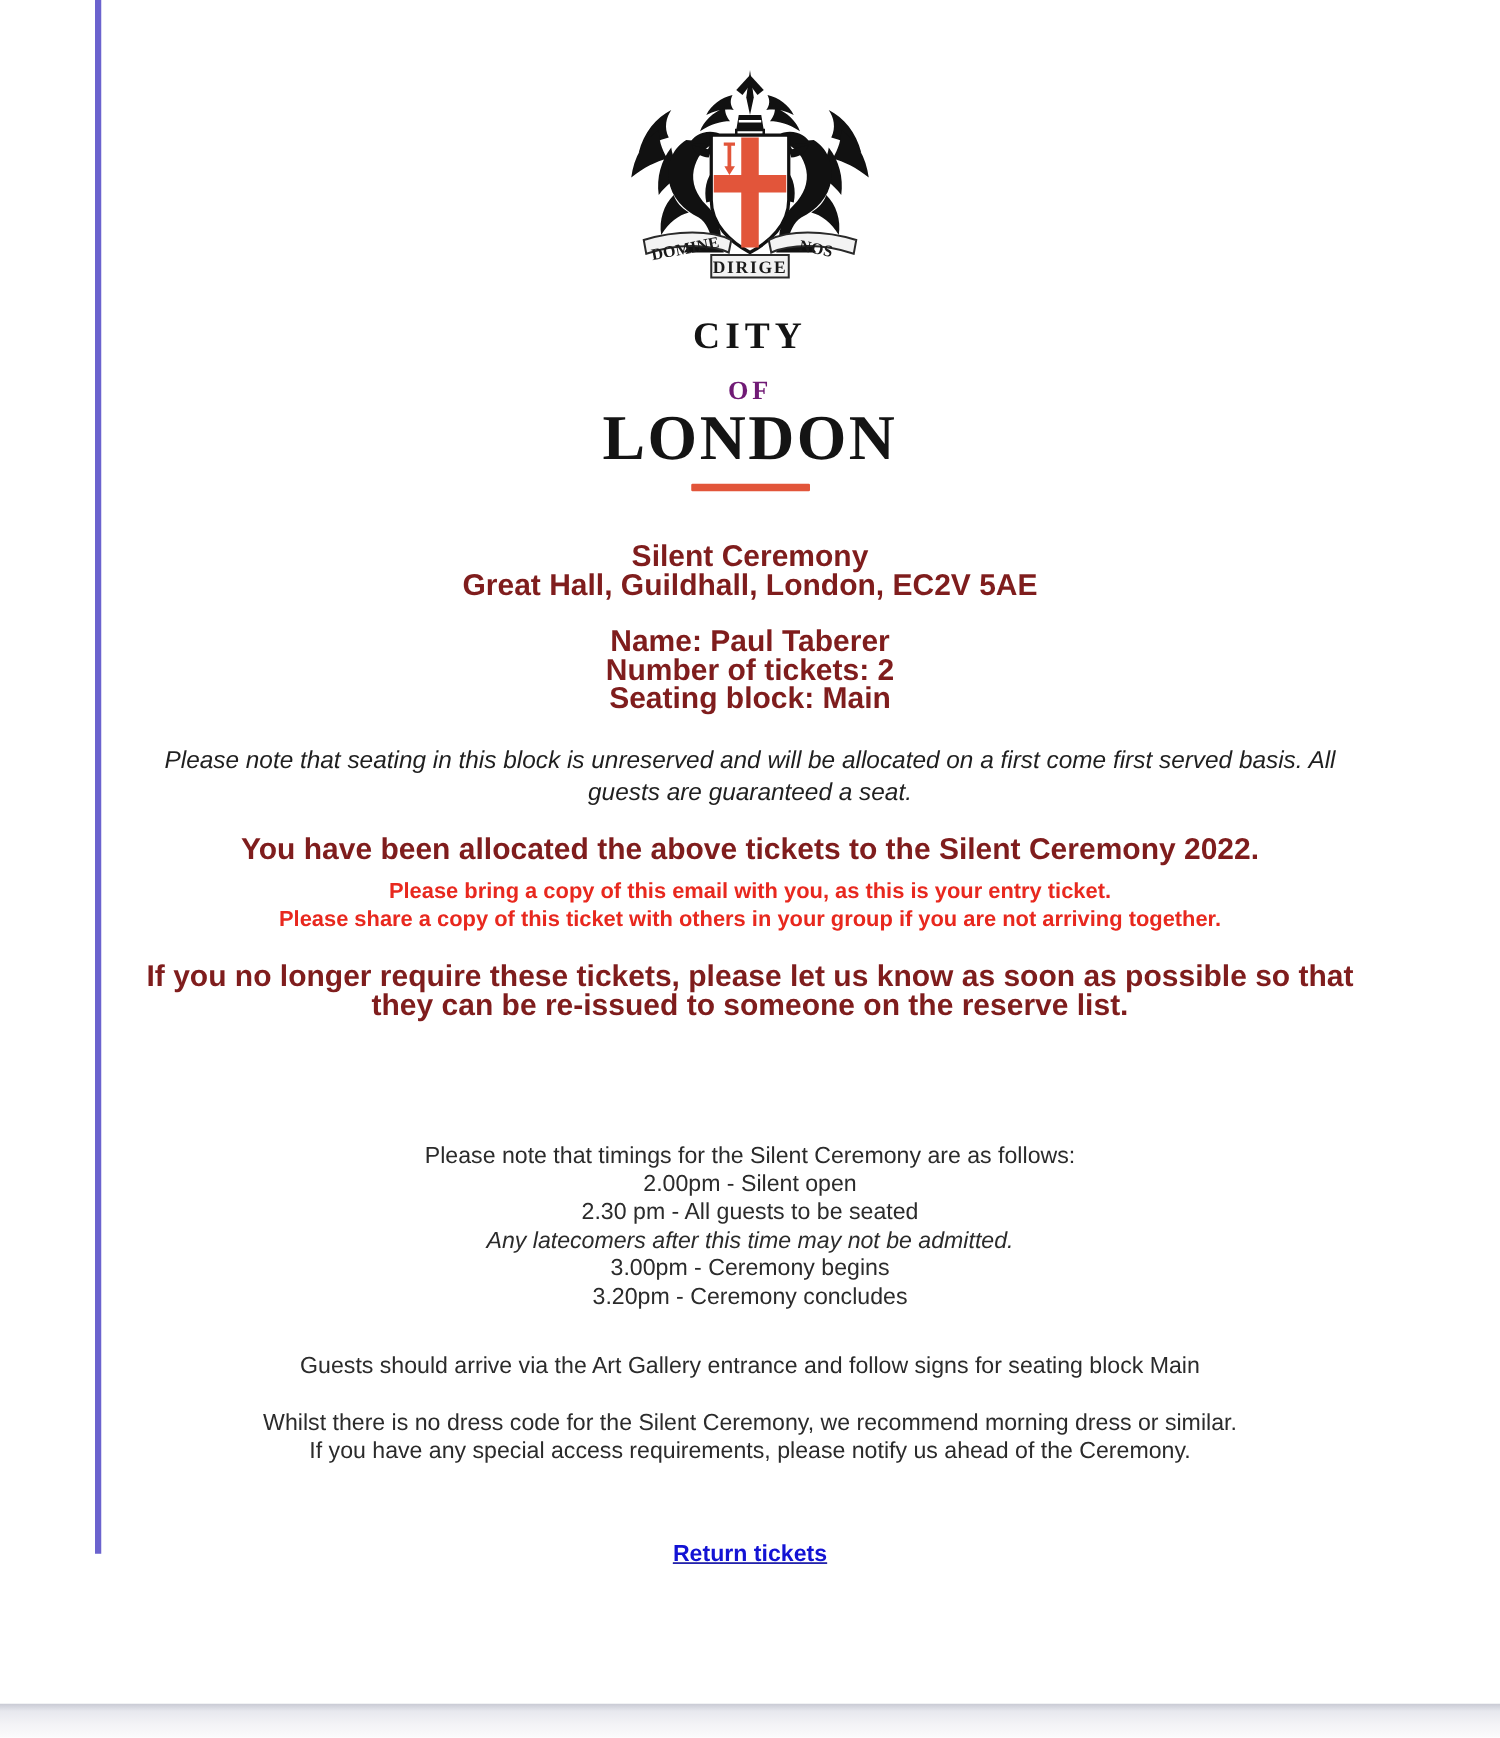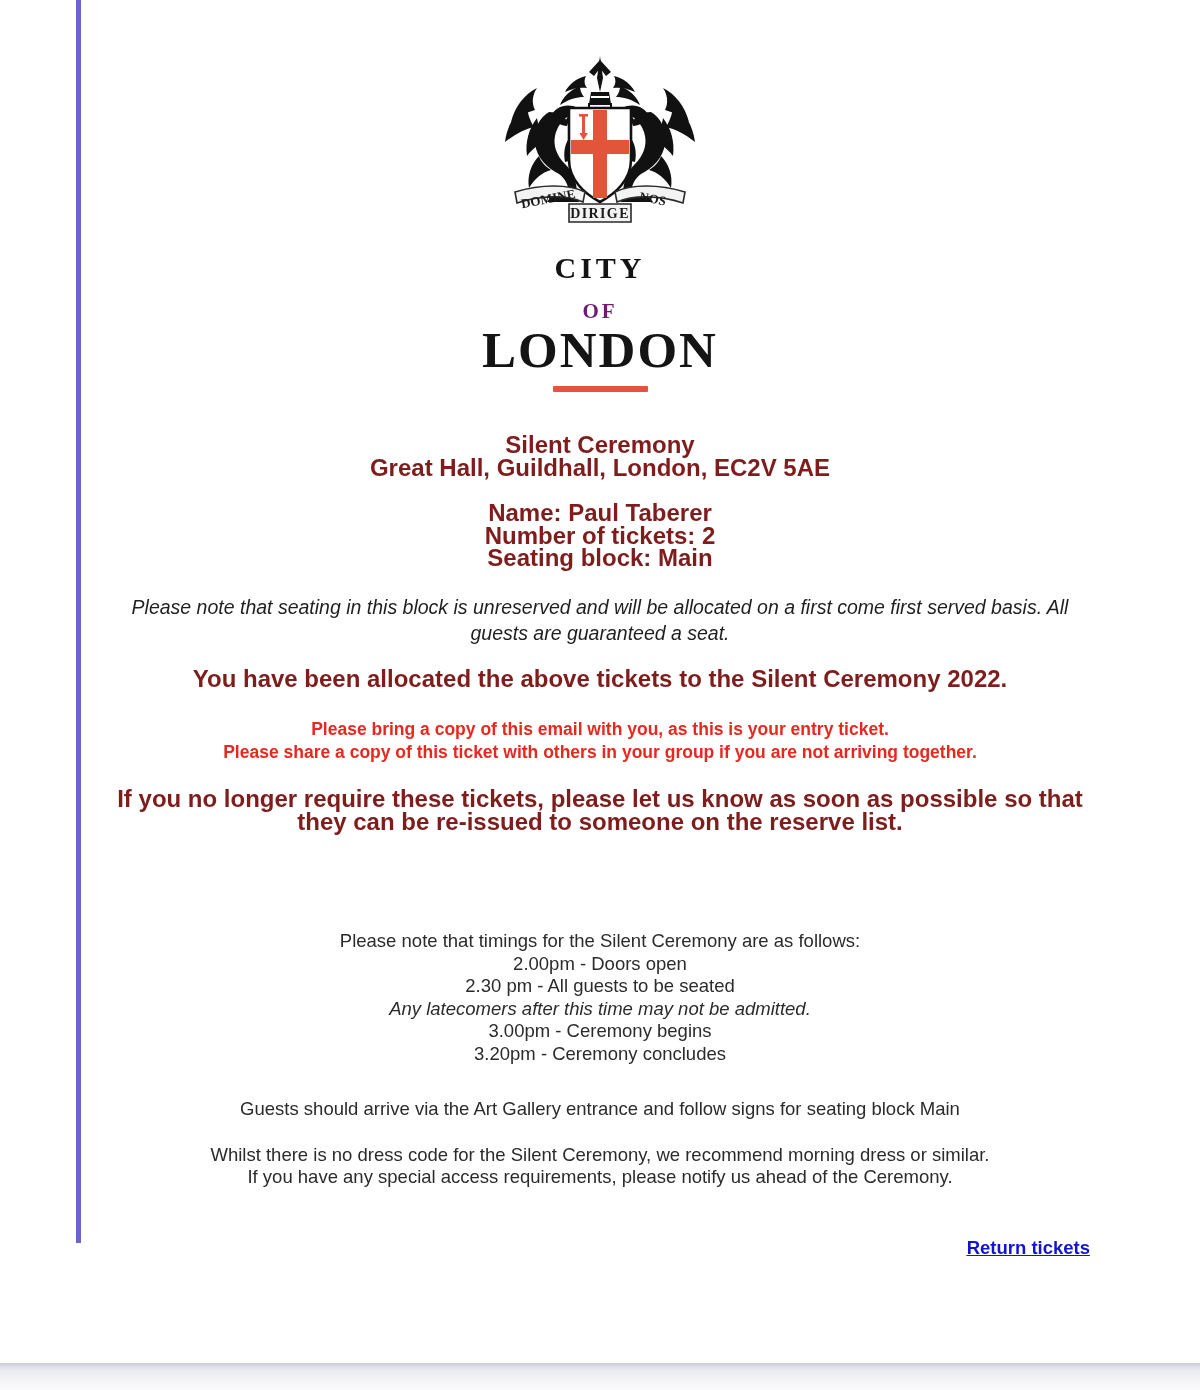--- a/index.html
+++ b/index.html
@@ -136,30 +136,30 @@
 
   #event-title { margin-top: 42px; }
   #event-when  { margin-top: 8px; }
   #event-where { margin-top: 0px; }
 
   #booking { margin-top: 23px; }
   #booking div { margin-top: 0; }
 
   #note-unreserved { margin-top: 24px; }
   #allocated-line  { margin-top: 22px; }
-  #red-block       { margin-top: 28px; }
+  #red-block       { margin-top: 10px; }
   #reissue-block   { margin-top: 24px; }
 
   #timings { margin-top: 97px; }
   #arrival { margin-top: 33px; }
   #access  { margin-top: 23px; }
 
   #return-wrap {
-    margin-top: 48px;
-    text-align: right;
+    margin-top: 60px;
+    text-align: center;
     text-decoration: underline;
   }
   #return-link {
     font-weight: bold;
     font-size: 18.5px;
     color: #1313d4;
     text-decoration: underline;
     cursor: pointer;
   }
 
@@ -289,21 +289,21 @@
 
     <div id="red-block" class="center">
       <div class="b-red">Please bring a copy of this email with you, as this is your entry ticket.</div>
       <div class="b-red">Please share a copy of this ticket with others in your group if you are not arriving together.</div>
     </div>
 
     <div id="reissue-block" class="center b-bold">If you no longer require these tickets, please let us know as soon as possible so that they can be re-issued to someone on the reserve list.</div>
 
     <div id="timings" class="center">
       <div class="b-plain">Please note that timings for the Silent Ceremony are as follows:</div>
-      <div class="b-plain">2.00pm - Doors open</div>
+      <div class="b-plain">2.00pm - Silent open</div>
       <div class="b-plain">2.30 pm - All guests to be seated</div>
       <div class="b-plain-italic">Any latecomers after this time may not be admitted.</div>
       <div class="b-plain">3.00pm - Ceremony begins</div>
       <div class="b-plain">3.20pm - Ceremony concludes</div>
     </div>
 
     <div id="arrival" class="center b-plain">Guests should arrive via the Art Gallery entrance and follow signs for seating block Main</div>
 
     <div id="access" class="center">
       <div class="b-plain">Whilst there is no dress code for the Silent Ceremony, we recommend morning dress or similar.</div>

